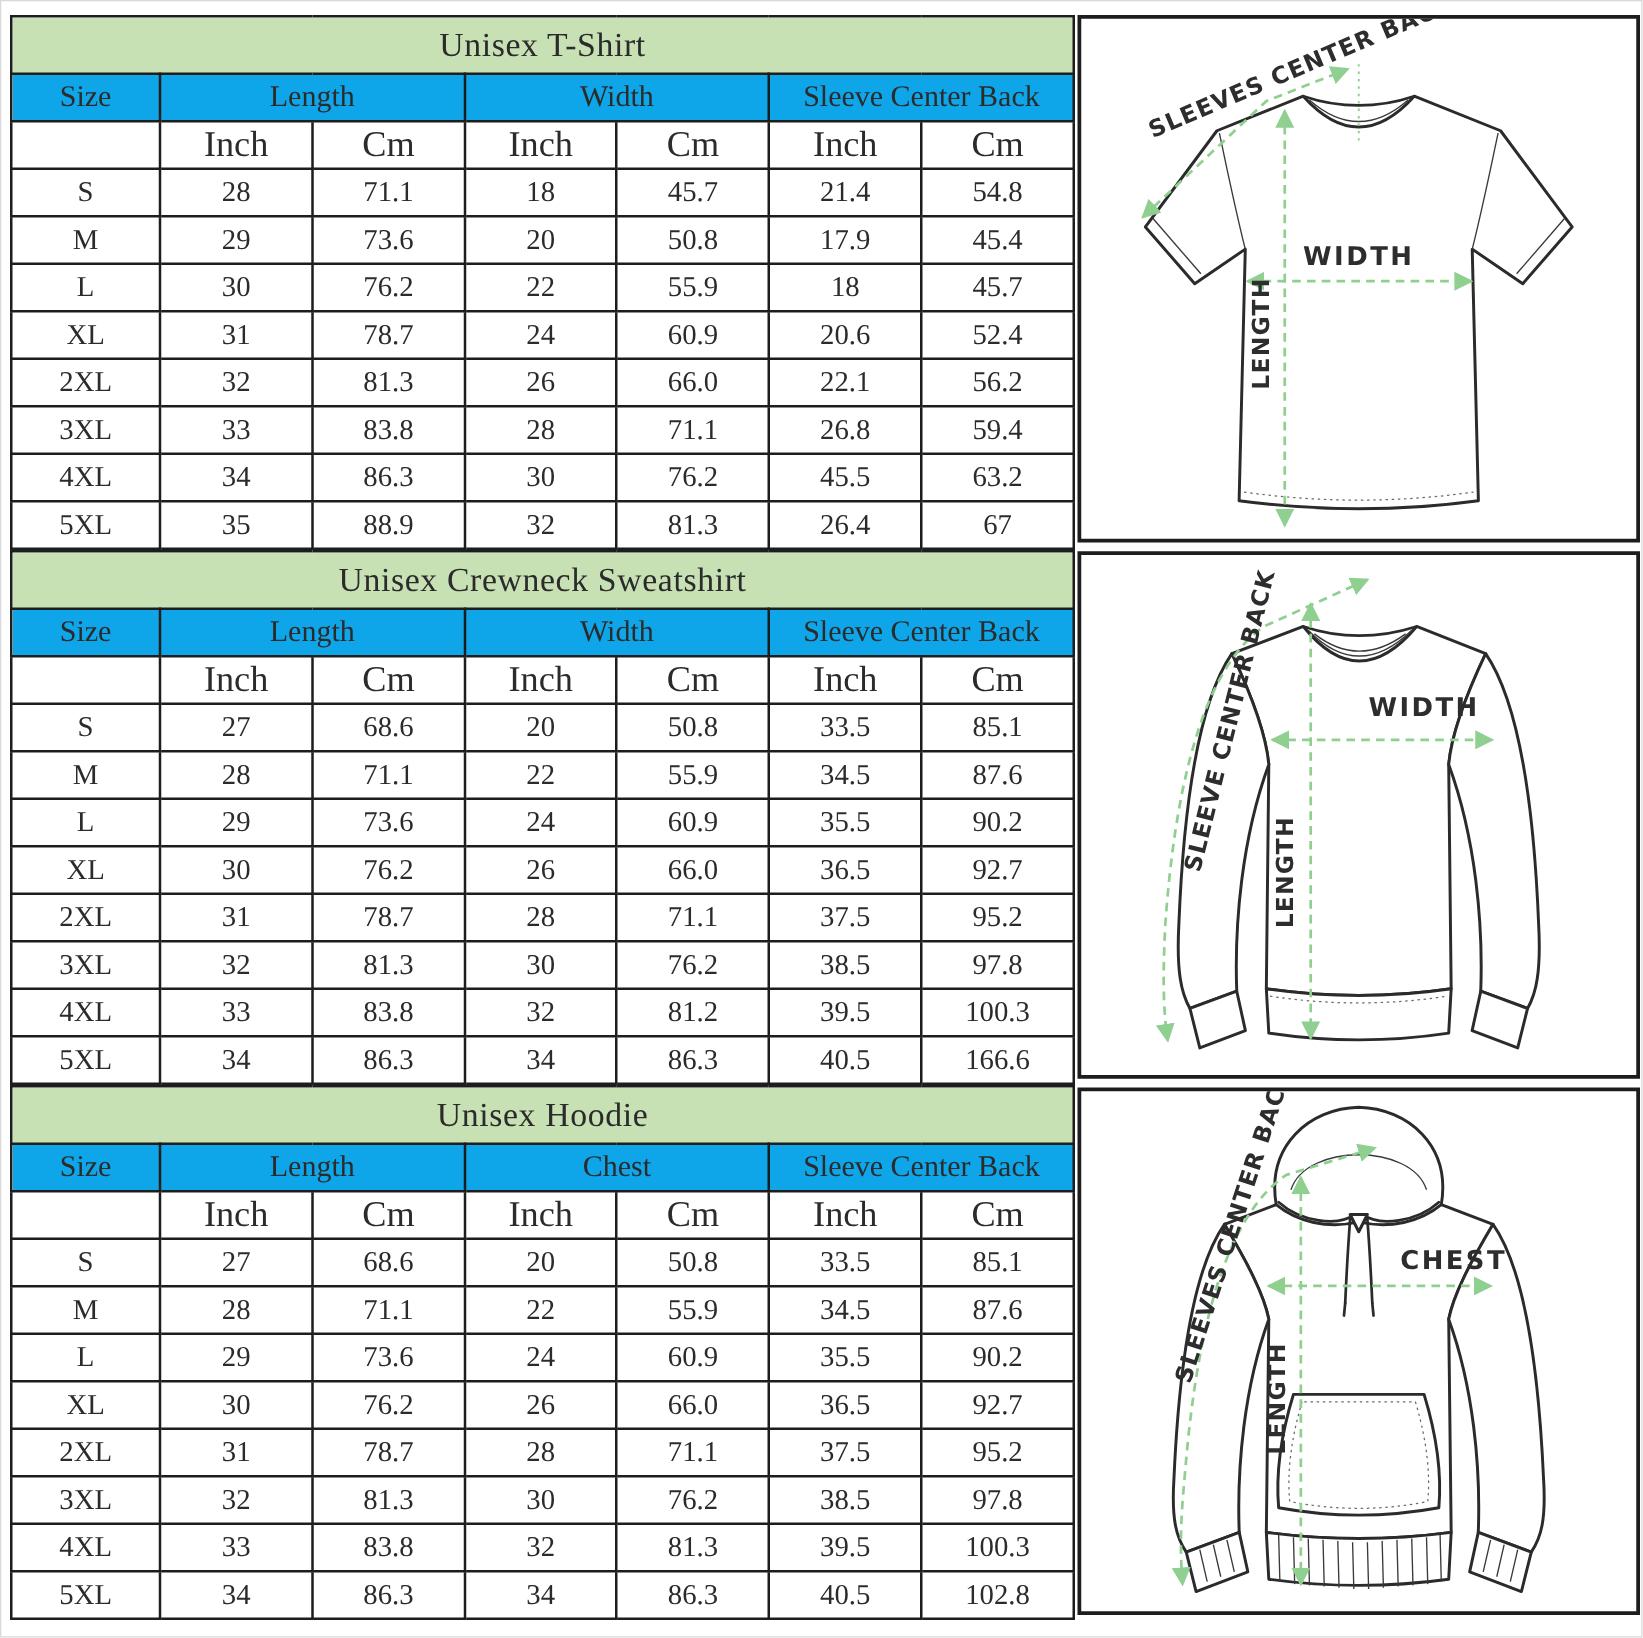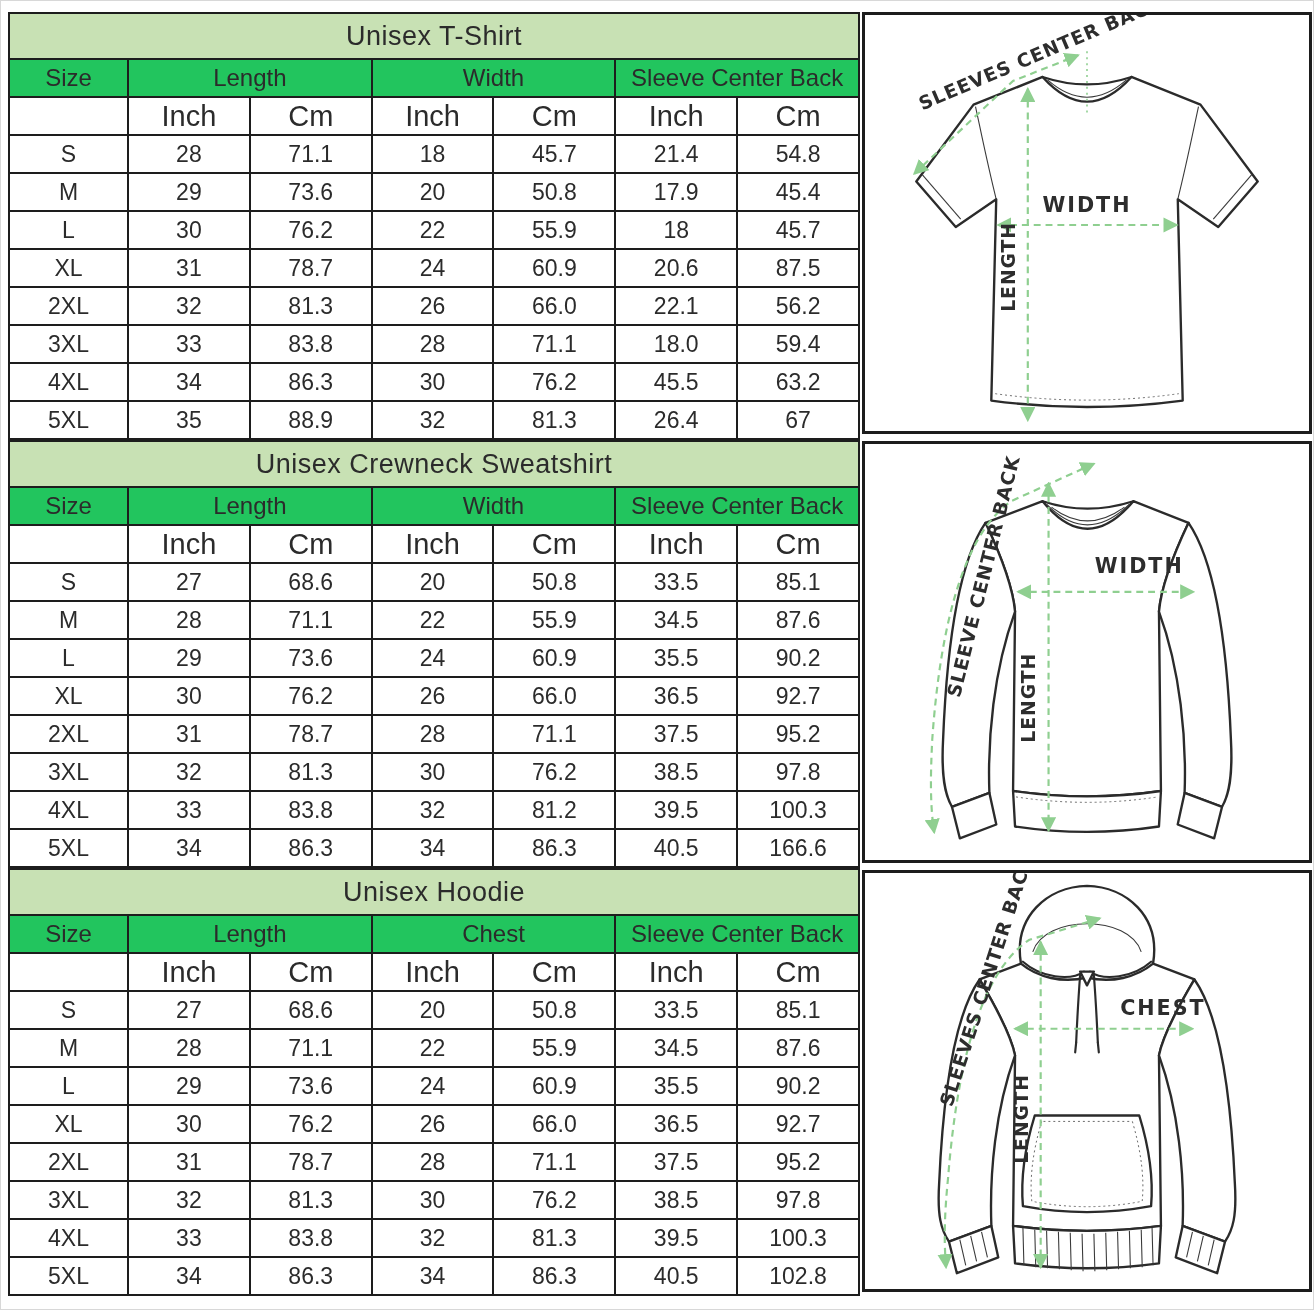--- a/index.html
+++ b/index.html
@@ -4,28 +4,28 @@
 <style>
   * { box-sizing: border-box; }
   html, body { margin: 0; padding: 0; }
   body {
     width: 1314px; height: 1310px; background: #ffffff;
     font-family: "Liberation Sans", sans-serif; position: relative;
     color: #2b2b2b; overflow: hidden;
   }
   .page-frame { position: absolute; inset: 0; border: 1px solid #d8d8d8; pointer-events: none; }
 
-  .tables-col { position: absolute; left: 8px; top: 12px; width: 852px; }
+  .tables-col { position: absolute; left: 8px; top: 12px; width: 852px; font-family: Liberation Serif, serif; }
   .size-table { width: 100%; border-collapse: collapse; table-layout: fixed; }
   .size-table td {
     border: 2px solid #1d1d1d; text-align: center; vertical-align: middle;
     padding: 0; overflow: hidden; white-space: nowrap;
   }
   .title-cell  { background: #c8e1b4; height: 46px; font-size: 27px; letter-spacing: .5px; }
-  .group-cell  { background: #22c55e; height: 38px; font-size: 24px; }
+  .group-cell  { background: #0ea5e9; height: 38px; font-size: 24px; }
   .unit-cell   { background: #ffffff; height: 38px; font-size: 29px; }
   .data-cell   { background: #ffffff; height: 38px; font-size: 23px; }
   col.c0 { width: 119px; }
 
   .diagrams-col { position: absolute; left: 862px; top: 12px; width: 450px; }
   .diagram-box {
     width: 450px; height: 422px; border: 3px solid #1d1d1d;
     margin-bottom: 7px; background: #ffffff;
   }
   .diagram-box svg { display: block; width: 100%; height: 100%; }
@@ -103,38 +103,38 @@
           <td class="data-cell">18</td>
           <td class="data-cell">45.7</td>
         </tr>
         <tr>
           <td class="data-cell">XL</td>
           <td class="data-cell">31</td>
           <td class="data-cell">78.7</td>
           <td class="data-cell">24</td>
           <td class="data-cell">60.9</td>
           <td class="data-cell">20.6</td>
-          <td class="data-cell">87.5</td>
+          <td class="data-cell">52.4</td>
         </tr>
         <tr>
           <td class="data-cell">2XL</td>
           <td class="data-cell">32</td>
           <td class="data-cell">81.3</td>
           <td class="data-cell">26</td>
           <td class="data-cell">66.0</td>
           <td class="data-cell">22.1</td>
           <td class="data-cell">56.2</td>
         </tr>
         <tr>
           <td class="data-cell">3XL</td>
           <td class="data-cell">33</td>
           <td class="data-cell">83.8</td>
           <td class="data-cell">28</td>
           <td class="data-cell">71.1</td>
-          <td class="data-cell">18.0</td>
+          <td class="data-cell">26.8</td>
           <td class="data-cell">59.4</td>
         </tr>
         <tr>
           <td class="data-cell">4XL</td>
           <td class="data-cell">34</td>
           <td class="data-cell">86.3</td>
           <td class="data-cell">30</td>
           <td class="data-cell">76.2</td>
           <td class="data-cell">45.5</td>
           <td class="data-cell">63.2</td>

